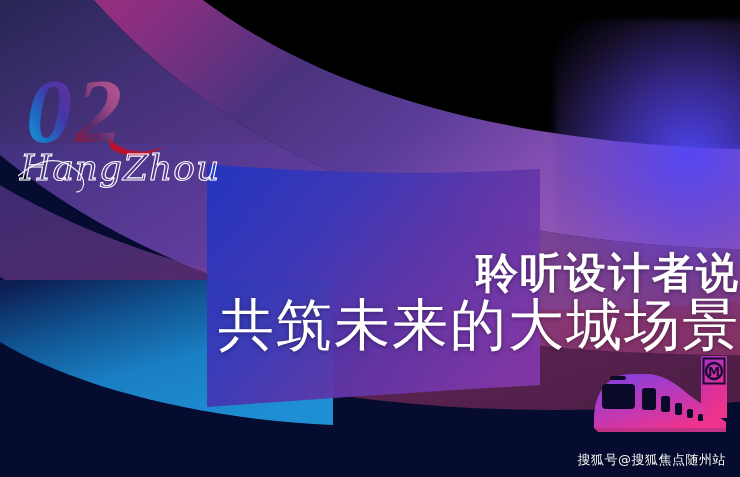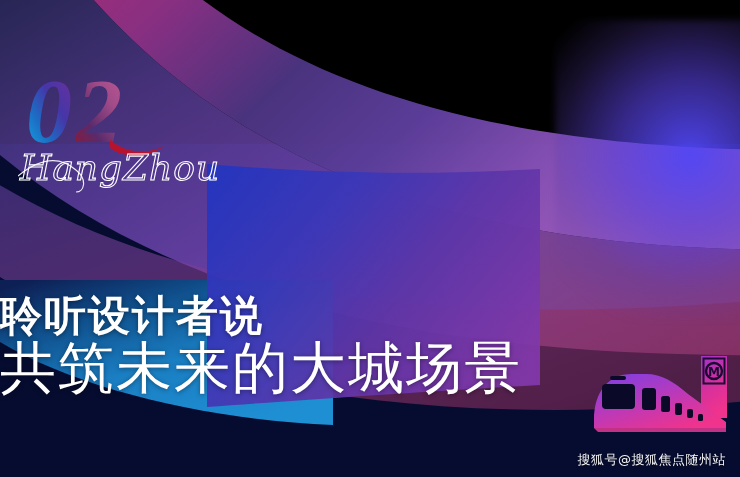--- a/index.html
+++ b/index.html
@@ -79,23 +79,22 @@
     width: 200px;
     height: 135px;
   }
 
   
   .headline {
     position: absolute;
     left: 0;
     top: 248px;
     width: 740px;
-    text-align: left;
+    text-align: right;
     z-index: 40;
-    margin-top: 43px;
   }
   .headline-main {
     display: block;
     font-family: "Liberation Sans", "DejaVu Sans", sans-serif;
     font-weight: bold;
     font-size: 42px;
     letter-spacing: 2px;
     color: #ffffff;
     line-height: 50px;
     text-shadow: 0 1px 5px rgba(0,0,0,0.45);

